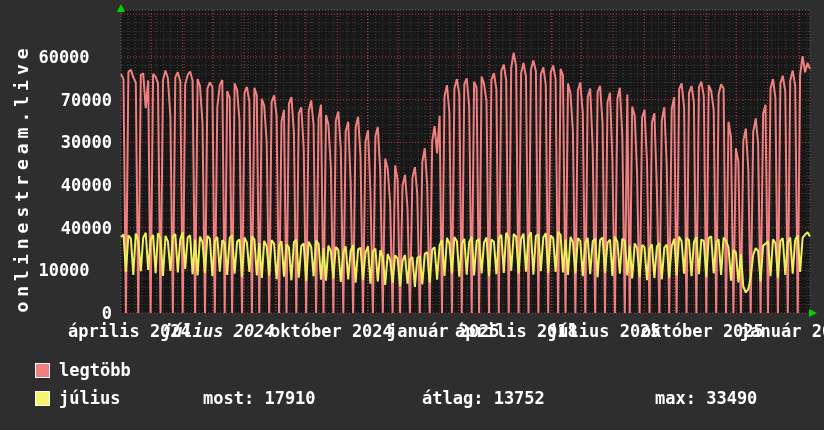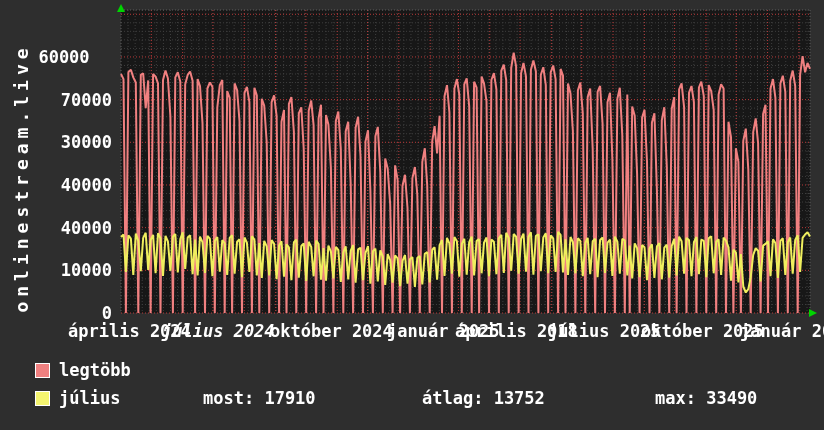--- a/index.html
+++ b/index.html
@@ -188,21 +188,21 @@
       <polyline points="121.0,74.0 123.5,79.1 125.9,313.0 128.4,71.9 130.9,69.7 133.3,77.4 135.8,82.5 138.3,313.0 140.8,74.9 143.2,73.2 145.7,108.2 148.2,80.4 150.6,313.0 153.1,74.0 155.6,76.6 158.0,83.4 160.5,313.0 163.0,80.0 165.5,70.6 167.9,78.3 170.4,116.7 172.9,313.0 175.3,77.4 177.8,72.3 180.3,81.7 182.7,313.0 185.2,84.3 187.7,74.9 190.1,71.5 192.6,80.8 195.1,313.0 197.6,79.1 200.0,86.0 202.5,123.1 205.0,313.0 207.4,88.5 209.9,82.5 212.4,86.8 214.8,313.0 217.3,107.3 219.8,85.1 222.3,80.0 224.7,313.0 227.2,91.1 229.7,97.9 232.1,313.0 234.6,83.4 237.1,90.2 239.5,121.0 242.0,313.0 244.5,92.8 246.9,86.8 249.4,102.2 251.9,313.0 254.4,87.7 256.8,95.4 259.3,313.0 261.8,98.8 264.2,105.6 266.7,142.3 269.2,313.0 271.6,102.2 274.1,95.4 276.6,115.8 279.1,313.0 281.5,121.8 284.0,109.9 286.5,313.0 288.9,103.9 291.4,97.1 293.9,132.1 296.3,313.0 298.8,113.3 301.3,107.3 303.7,148.3 306.2,313.0 308.7,110.7 311.2,100.5 313.6,125.2 316.1,313.0 318.6,118.4 321.0,104.7 323.5,313.0 326.0,115.0 328.4,124.4 330.9,167.9 333.4,313.0 335.8,121.0 338.3,111.6 340.8,149.1 343.3,313.0 345.7,131.2 348.2,121.8 350.7,184.1 353.1,313.0 355.6,127.8 358.1,116.7 360.5,156.0 363.0,313.0 365.5,141.4 368.0,130.3 370.4,190.9 372.9,313.0 375.4,136.3 377.8,126.9 380.3,172.2 382.8,313.0 385.2,158.5 387.7,168.8 390.2,204.6 392.6,313.0 395.1,165.3 397.6,179.9 400.1,313.0 402.5,185.8 405.0,174.7 407.5,208.0 409.9,313.0 412.4,178.1 414.9,167.0 417.3,194.4 419.8,313.0 422.3,161.9 424.8,148.3 427.2,185.0 429.7,313.0 432.2,141.4 434.6,126.1 437.1,153.4 439.6,115.8 442.0,313.0 444.5,96.2 447.0,85.1 449.4,112.4 451.9,313.0 454.4,88.5 456.9,79.1 459.3,94.5 461.8,313.0 464.3,84.3 466.7,78.3 469.2,106.4 471.7,313.0 474.1,81.7 476.6,87.7 479.1,313.0 481.6,76.6 484.0,83.4 486.5,101.3 489.0,313.0 491.4,80.0 493.9,73.2 496.4,89.4 498.8,313.0 501.3,70.6 503.8,64.6 506.2,80.0 508.7,313.0 511.2,68.0 513.7,52.7 516.1,66.3 518.6,313.0 521.1,73.2 523.5,62.9 526.0,76.6 528.5,313.0 530.9,69.7 533.4,60.4 535.9,71.5 538.4,313.0 540.8,74.9 543.3,67.2 545.8,85.1 548.2,313.0 550.7,72.3 553.2,65.5 555.6,79.1 558.1,313.0 560.6,68.9 563.0,75.7 565.5,313.0 568.0,83.4 570.5,93.6 572.9,131.2 575.4,313.0 577.9,90.2 580.3,82.5 582.8,113.3 585.3,313.0 587.7,97.1 590.2,88.5 592.7,149.1 595.2,313.0 597.6,91.9 600.1,86.0 602.6,124.4 605.0,313.0 607.5,102.2 610.0,92.8 612.4,160.2 614.9,313.0 617.4,98.8 619.8,87.7 622.3,135.5 624.8,313.0 627.3,94.5 629.7,313.0 632.2,106.4 634.7,115.8 637.1,173.9 639.6,313.0 642.1,117.5 644.5,109.9 647.0,161.9 649.5,313.0 651.9,122.7 654.4,113.3 656.9,190.1 659.4,313.0 661.8,120.1 664.3,107.3 666.8,167.0 669.2,313.0 671.7,109.0 674.2,97.1 676.6,313.0 679.1,89.4 681.6,83.4 684.1,107.3 686.5,313.0 689.0,92.8 691.5,86.0 693.9,102.2 696.4,313.0 698.9,87.7 701.3,81.7 703.8,96.2 706.3,313.0 708.7,85.1 711.2,91.1 713.7,109.9 716.2,313.0 718.6,94.5 721.1,84.3 723.6,88.5 726.0,313.0 728.5,121.8 731.0,137.2 733.4,313.0 735.9,148.3 738.4,161.9 740.9,313.0 743.3,140.6 745.8,128.6 748.3,169.6 750.7,313.0 753.2,132.1 755.7,118.4 758.1,143.1 760.6,313.0 763.1,114.1 765.5,104.7 768.0,313.0 770.5,88.5 773.0,79.1 775.4,97.9 777.9,313.0 780.4,83.4 782.8,75.7 785.3,91.9 787.8,313.0 790.2,80.8 792.7,70.6 795.2,86.0 797.7,313.0 800.1,74.9 802.6,56.1 805.1,72.3 807.5,62.9 810.0,68.9" fill="none" stroke="#f08080" stroke-width="2" stroke-linejoin="bevel"></polyline>
       <polyline points="121.0,237.0 123.5,234.5 125.9,272.0 128.4,235.3 130.9,238.7 133.3,275.0 135.8,233.6 138.3,240.9 140.8,271.2 143.2,237.9 145.7,232.8 148.2,269.9 150.6,240.0 153.1,234.9 155.6,273.3 158.0,233.2 160.5,238.3 163.0,275.9 165.5,235.8 167.9,241.3 170.4,270.8 172.9,236.6 175.3,234.0 177.8,272.5 180.3,239.2 182.7,232.3 185.2,269.0 187.7,237.5 190.1,235.3 192.6,274.2 195.1,239.6 197.6,275.4 200.0,236.6 202.5,242.2 205.0,272.9 207.4,235.8 209.9,238.7 212.4,276.3 214.8,240.9 217.3,237.0 219.8,271.6 222.3,240.0 224.7,243.0 227.2,275.0 229.7,237.9 232.1,235.3 234.6,273.7 237.1,241.7 239.5,239.2 242.0,277.2 244.5,237.5 246.9,242.6 249.4,272.0 251.9,236.2 254.4,239.6 256.8,275.4 259.3,243.0 261.8,278.0 264.2,240.9 266.7,246.4 269.2,275.4 271.6,240.0 274.1,243.9 276.6,279.3 279.1,245.6 281.5,241.3 284.0,276.7 286.5,244.3 288.9,247.3 291.4,280.1 293.9,242.2 296.3,239.6 298.8,277.6 301.3,246.0 303.7,243.4 306.2,281.0 308.7,241.7 311.2,246.9 313.6,276.3 316.1,240.5 318.6,243.9 321.0,279.7 323.5,248.1 326.0,280.6 328.4,245.6 330.9,251.5 333.4,278.4 335.8,246.9 338.3,249.8 340.8,281.8 343.3,252.4 345.7,246.4 348.2,279.3 350.7,250.7 353.1,245.1 355.6,282.7 358.1,249.4 360.5,247.7 363.0,280.1 365.5,252.8 368.0,246.0 370.4,283.6 372.9,251.1 375.4,248.6 377.8,281.4 380.3,250.3 382.8,256.7 385.2,284.8 387.7,254.1 390.2,260.1 392.6,282.7 395.1,255.4 397.6,258.4 400.1,286.1 402.5,260.9 405.0,255.0 407.5,283.6 409.9,259.2 412.4,257.1 414.9,287.0 417.3,257.9 419.8,256.2 422.3,284.4 424.8,253.7 427.2,252.0 429.7,282.3 432.2,249.8 434.6,247.3 437.1,279.7 439.6,245.1 442.0,240.0 444.5,275.9 447.0,237.9 449.4,243.4 451.9,273.7 454.4,237.0 456.9,241.3 459.3,276.7 461.8,243.9 464.3,238.7 466.7,274.6 469.2,242.2 471.7,236.6 474.1,275.4 476.6,240.9 479.1,239.2 481.6,273.3 484.0,242.6 486.5,237.5 489.0,276.3 491.4,239.6 493.9,241.7 496.4,274.2 498.8,238.3 501.3,234.9 503.8,272.9 506.2,232.8 508.7,237.9 511.2,270.8 513.7,234.0 516.1,236.6 518.6,273.7 521.1,238.7 523.5,233.6 526.0,271.6 528.5,237.0 530.9,232.3 533.4,274.6 535.9,235.8 538.4,234.5 540.8,271.2 543.3,237.5 545.8,233.2 548.2,273.3 550.7,235.3 553.2,238.3 555.6,272.0 558.1,231.9 560.6,234.9 563.0,272.5 565.5,239.2 568.0,275.0 570.5,237.0 572.9,242.2 575.4,273.3 577.9,238.3 580.3,240.9 582.8,276.3 585.3,243.0 587.7,237.9 590.2,274.2 592.7,241.3 595.2,238.7 597.6,277.2 600.1,240.0 602.6,237.5 605.0,272.9 607.5,242.6 610.0,239.6 612.4,275.9 614.9,236.6 617.4,241.7 619.8,273.7 622.3,238.7 624.8,240.5 627.3,275.4 629.7,245.6 632.2,278.4 634.7,243.4 637.1,248.1 639.6,277.2 642.1,245.1 644.5,247.3 647.0,280.1 649.5,248.6 651.9,244.3 654.4,278.0 656.9,246.4 659.4,243.0 661.8,279.3 664.3,247.7 666.8,244.7 669.2,277.6 671.7,246.0 674.2,238.7 676.6,275.4 679.1,236.6 681.6,241.3 684.1,273.7 686.5,237.9 689.0,240.0 691.5,276.3 693.9,242.2 696.4,237.0 698.9,274.2 701.3,239.6 703.8,240.9 706.3,277.2 708.7,238.3 711.2,236.2 713.7,273.3 716.2,241.7 718.6,239.2 721.1,275.0 723.6,237.5 726.0,240.5 728.5,247.3 731.0,280.6 733.4,249.8 735.9,252.4 738.4,282.3 740.9,254.1 743.3,286.5 745.8,292.5 748.3,289.1 750.7,277.2 753.2,255.0 755.7,248.1 758.1,250.7 760.6,281.4 763.1,245.6 765.5,243.9 768.0,241.3 770.5,276.3 773.0,239.2 775.4,243.0 777.9,278.0 780.4,240.9 782.8,238.3 785.3,275.0 787.8,242.2 790.2,237.5 792.7,273.7 795.2,240.0 797.7,235.3 800.1,272.0 802.6,237.9 805.1,234.5 807.5,232.3 810.0,236.6" fill="none" stroke="#efef5e" stroke-width="2" stroke-linejoin="bevel"></polyline>
       <polygon points="117,12 125,12 121,4" fill="#00d400"></polygon>
       <polygon points="809,309 809,317 817,313" fill="#00d400"></polygon>
     </svg>
 
   <div id="vlabel" class="abs txt">onlinestream.live</div>
 
   <div id="ylabels">
       <div class="abs txt ylab" style="left: 16px; top: 304px;">0</div>
-      <div class="abs txt ylab" style="left: 16px; top: 261.324px;">10000</div>
+      <div class="abs txt ylab" style="left: 16px; top: 261.324px; text-align: center;">10000</div>
       <div class="abs txt ylab" style="left: 16px; top: 218.648px;">40000</div>
       <div class="abs txt ylab" style="left: 16px; top: 175.972px;">40000</div>
       <div class="abs txt ylab" style="left: 16px; top: 133.296px;">30000</div>
       <div class="abs txt ylab" style="left: 16px; top: 90.6197px;">70000</div>
       <div class="abs txt ylab" style="left: 16px; top: 47.9437px; text-align: center;">60000</div>
     </div>
   <div id="xlabels">
       <div class="abs txt xlab" style="left: 68px;">április 2024</div>
       <div class="abs txt xlab" style="left: 162px; font-style: italic;">július 2024</div>
       <div class="abs txt xlab" style="left: 270px;">október 2024</div>

